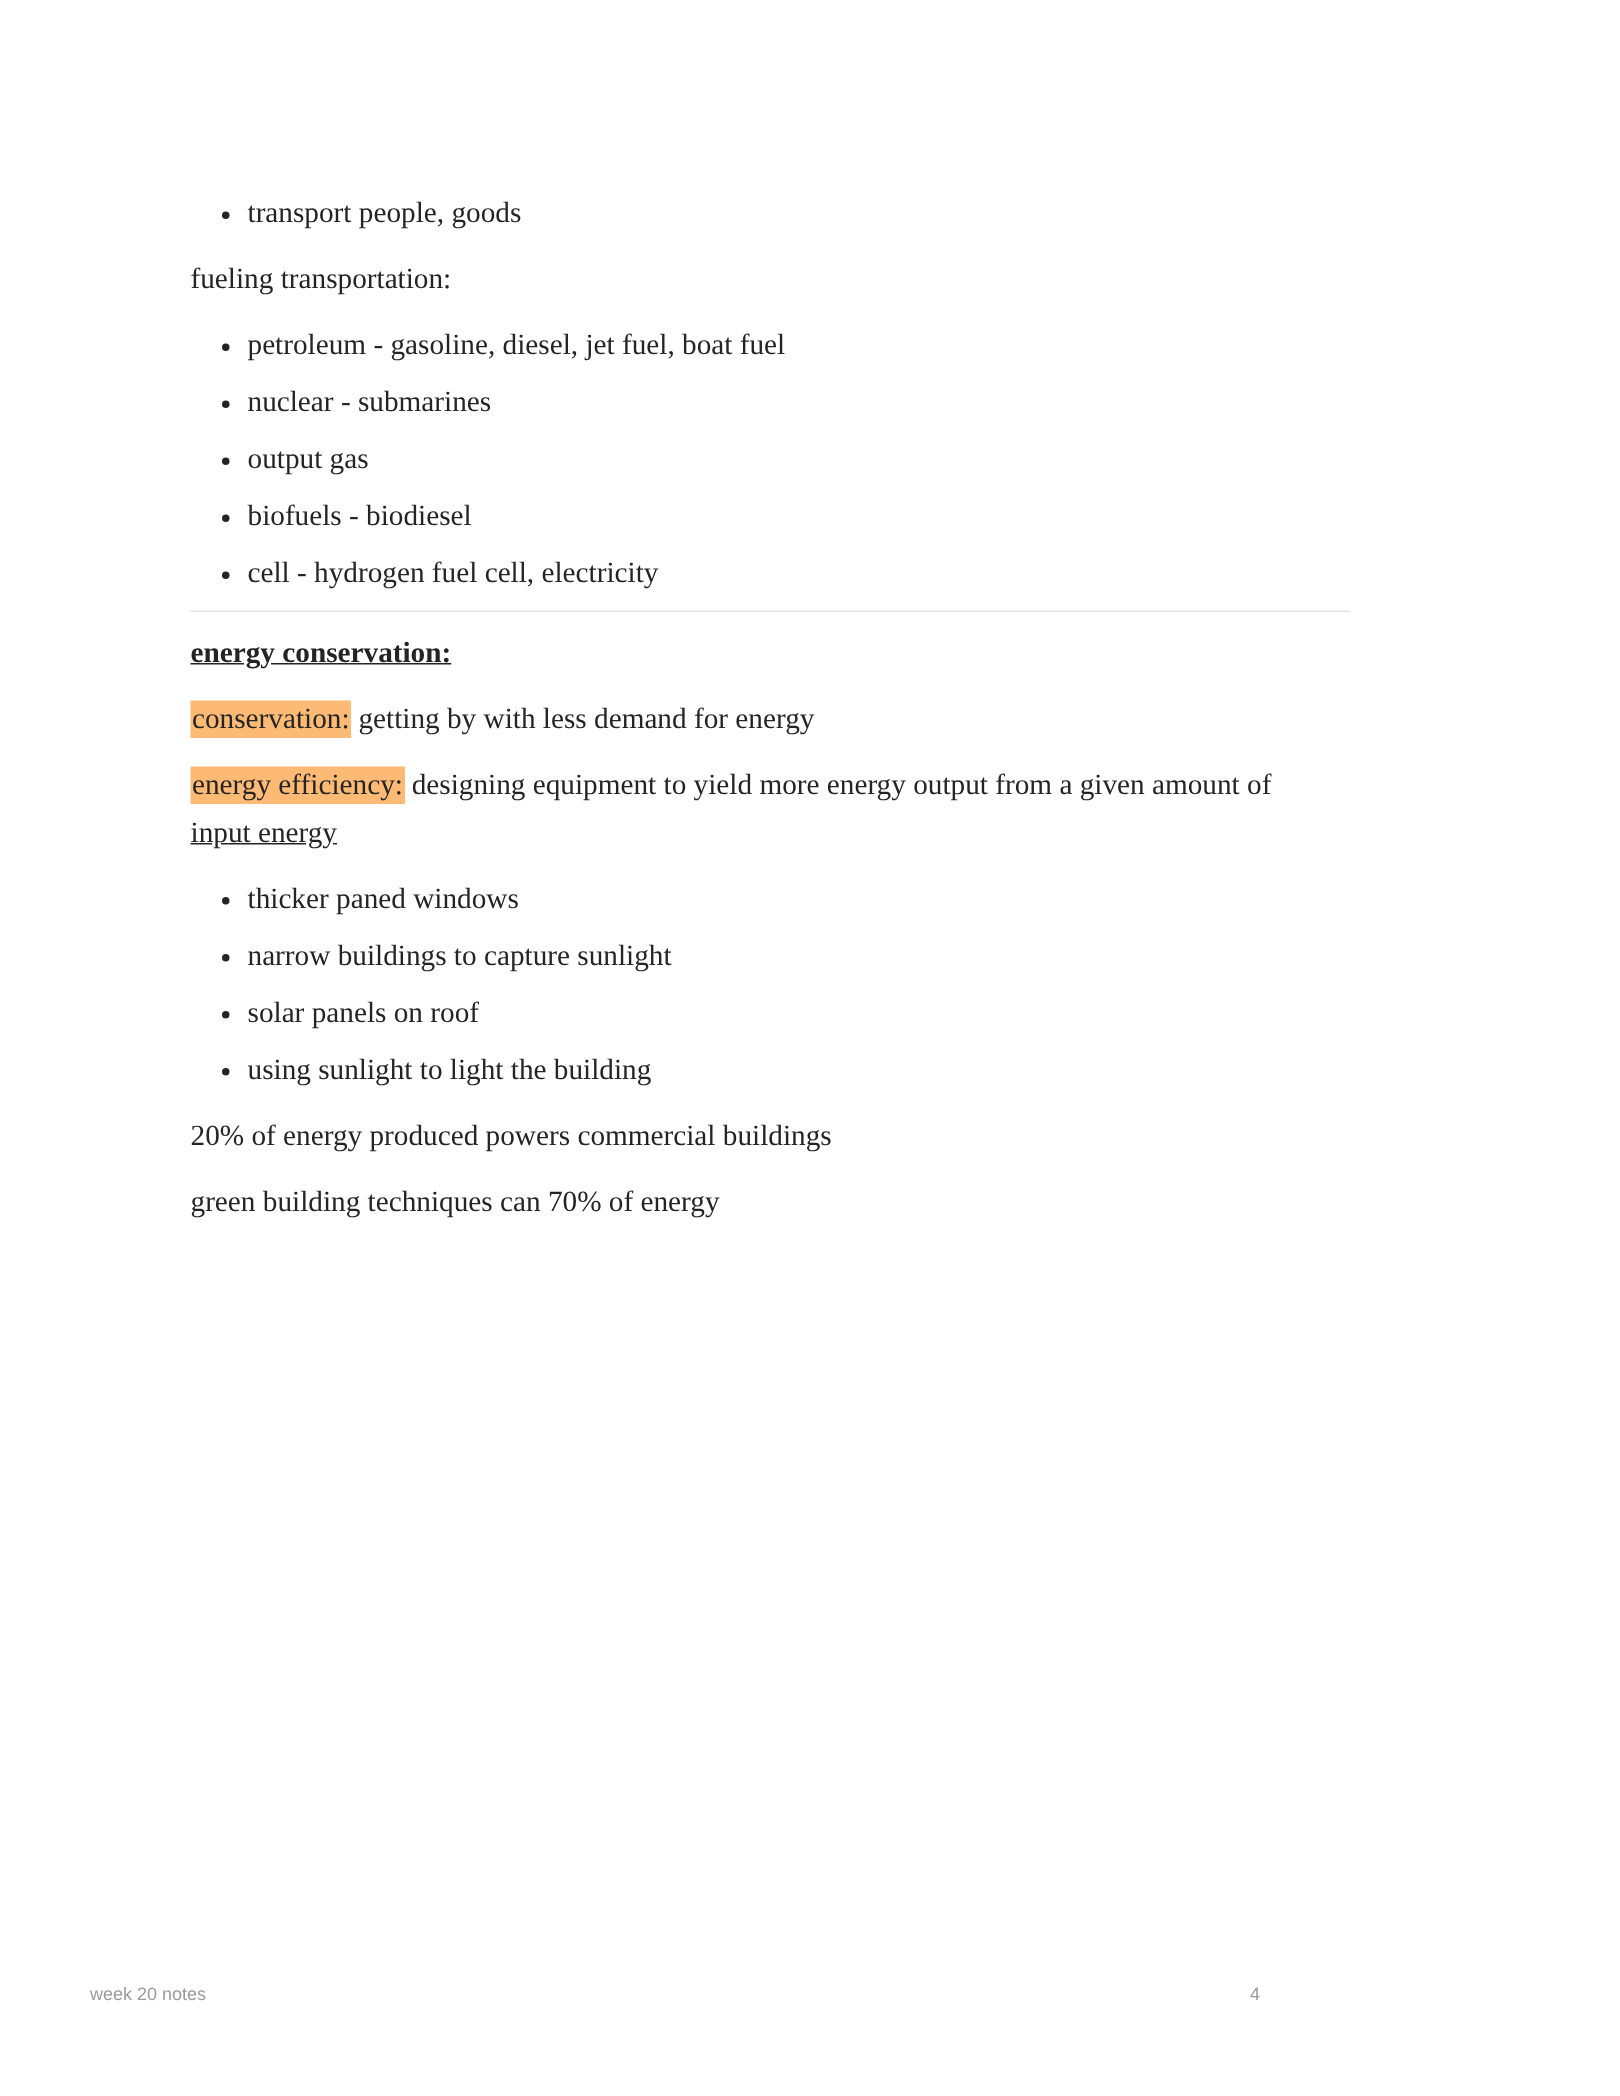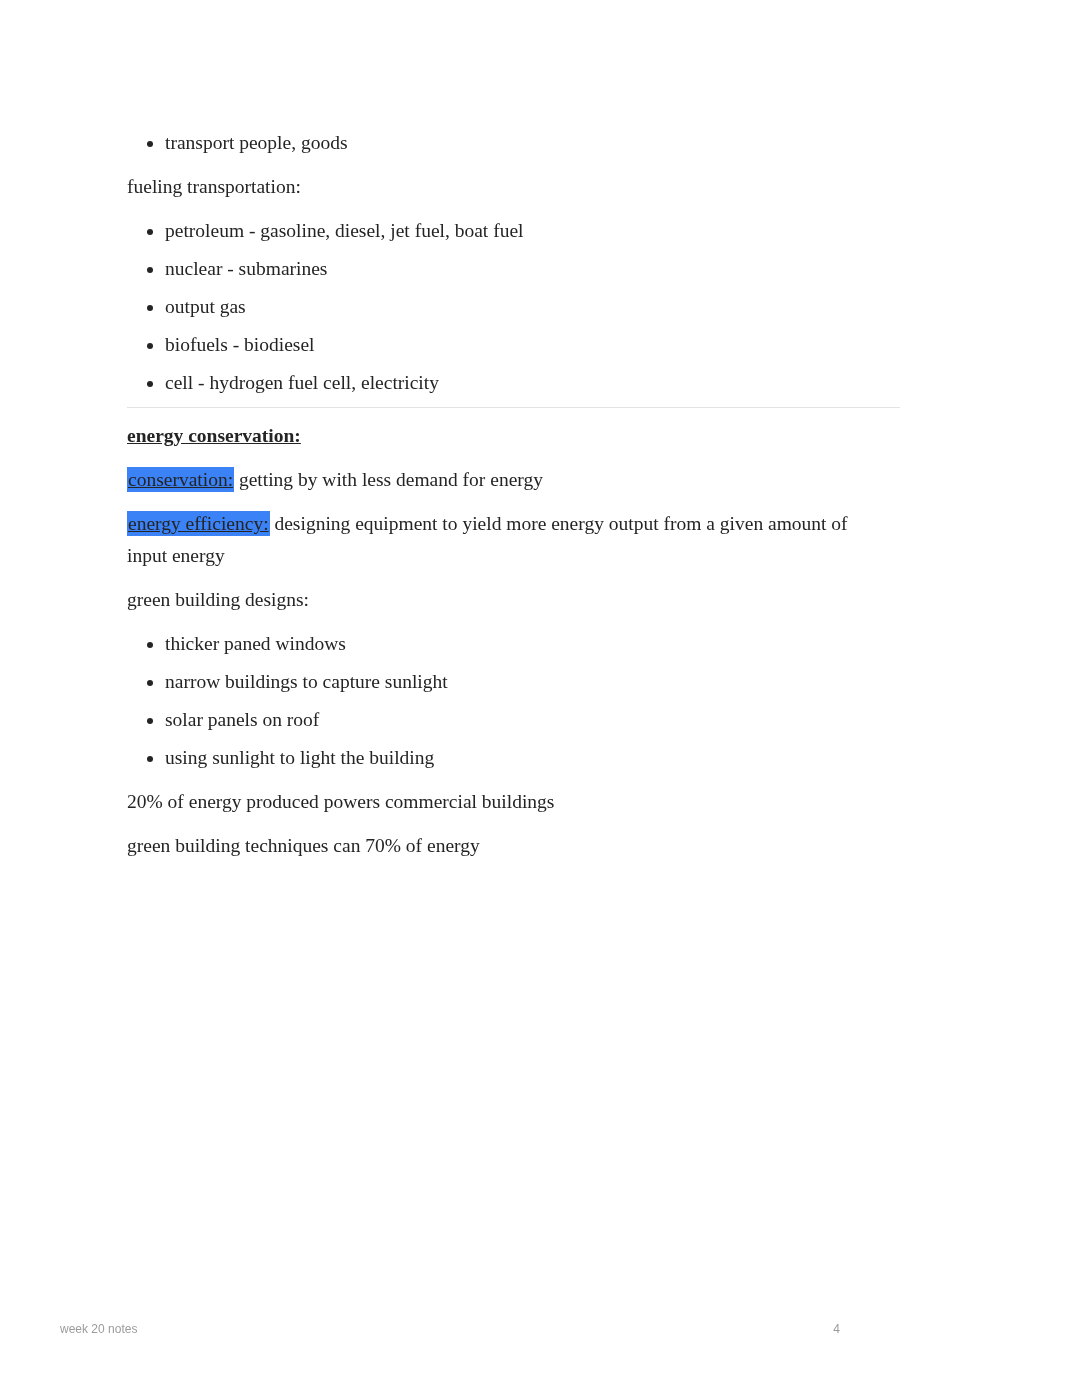--- a/index.html
+++ b/index.html
@@ -35,25 +35,24 @@
   hr.divider {
     border: none;
     border-top: 1px solid #e3e3e3;
     margin: 8px 0 0 0;
   }
   .section-title {
     font-weight: bold;
     text-decoration: underline;
   }
   .hl {
-    background-color: #3b82f6;
+    background-color: #fdba74;
     padding: 2px 1px;
-    text-decoration: underline;
   }
-  .block-line { display: block; }
+  .block-line { display: block; text-decoration: underline; }
   .footer {
     position: absolute;
     left: 60px;
     right: 60px;
     top: 1318px;
     display: flex;
     justify-content: space-between;
     align-items: center;
     font-family: "Liberation Sans", sans-serif;
     font-size: 12px;
@@ -82,21 +81,20 @@
     </ul>
 
     <hr class="divider">
 
     <p class="para"><span class="section-title">energy conservation:</span></p>
 
     <p class="para"><span class="hl">conservation:</span><span> getting by with less demand for energy</span></p>
 
     <p class="para"><span class="hl">energy efficiency:</span><span> designing equipment to yield more energy output from a given amount of</span><span class="block-line">input energy</span></p>
 
-    <p class="para">green building designs:</p>
 
     <ul class="blist">
       <li>thicker paned windows</li>
       <li>narrow buildings to capture sunlight</li>
       <li>solar panels on roof</li>
       <li>using sunlight to light the building</li>
     </ul>
 
     <p class="para">20% of energy produced powers commercial buildings</p>
 

